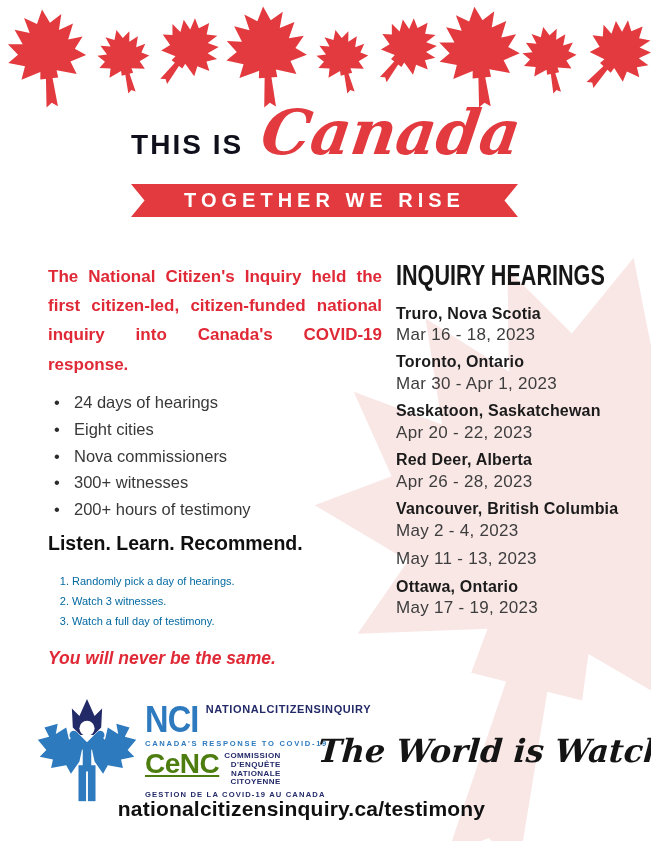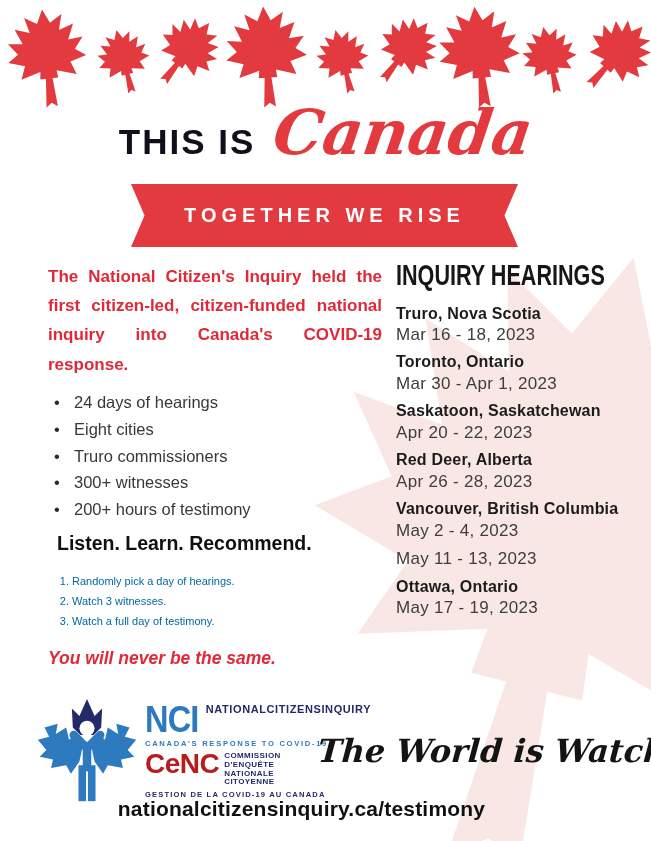--- a/index.html
+++ b/index.html
@@ -16,57 +16,57 @@
   .l2{left:97px;top:27px;width:54px;height:67px;transform:rotate(-14deg);}
   .l3{left:156px;top:13px;width:62px;height:77px;transform:rotate(38deg);}
   .l4{left:224px;top:3px;width:85px;height:105px;transform:rotate(-4deg);}
   .l5{left:316px;top:27px;width:54px;height:67px;transform:rotate(-14deg);}
   .l6{left:376px;top:13px;width:60px;height:75px;transform:rotate(38deg);}
   .l7{left:437px;top:3px;width:85px;height:105px;transform:rotate(-6deg);}
   .l8{left:522px;top:24px;width:56px;height:70px;transform:rotate(-12deg);}
   .l9{left:584px;top:14px;width:66px;height:82px;transform:rotate(42deg);}
   
   .titlerow{position:absolute;left:0;right:0;top:96px;text-align:center;z-index:2;white-space:nowrap;}
-  .title-prefix{font-size:35px;font-weight:700;letter-spacing:2px;color:#10101c;}
+  .title-prefix{font-size:28px;font-weight:700;letter-spacing:2px;color:#10101c;}
   .title-script{font-family:"DejaVu Serif",serif;font-style:italic;font-weight:700;
     font-size:62px;color:#e23a3e;margin-left:14px;display:inline-block;transform:skewX(-8deg);}
   
-  .ribbon{position:absolute;left:131px;top:184px;width:387px;height:63px;background:#e23a3e;
+  .ribbon{position:absolute;left:131px;top:184px;width:387px;height:33px;background:#e23a3e;
     clip-path:polygon(0 0,100% 0,96.5% 50%,100% 100%,0 100%,3.5% 50%);
     display:flex;align-items:center;justify-content:center;z-index:2;}
   .ribbon span{color:#ffffff;font-weight:700;font-size:20px;letter-spacing:5px;}
   
   .left-col{position:absolute;left:48px;top:262px;width:334px;z-index:1;}
   .lead{margin:0;color:#e02936;font-size:17px;font-weight:700;line-height:1.72;text-align:justify;}
   .stats{list-style:none;margin:14px 0 0;padding:0;color:#383838;font-size:16.5px;}
   .stats li{margin-bottom:7px;padding-left:26px;position:relative;line-height:1.2;}
   .stats li::before{content:"\2022";position:absolute;left:6px;color:#2b2b2b;}
-  .cta-heading{font-size:19.5px;color:#101010;margin:12px 9px 0;font-weight:700;}
+  .cta-heading{font-size:19.5px;color:#101010;margin:12px 0 0;font-weight:700;}
   .steps{margin:20px 0 0;padding-left:24px;color:#0369a1;font-size:11px;}
   .steps li{margin-bottom:7px;line-height:1.2;}
   .tagline-red{color:#e02936;font-weight:700;font-style:italic;font-size:17.5px;margin:20px 0 0;}
   
   .right-col{position:absolute;left:396px;top:258px;width:252px;z-index:1;}
   .hearings-heading{margin:0 0 12px;font-size:30px;font-weight:700;color:#161616;
     transform:scaleX(0.72);transform-origin:left center;white-space:nowrap;line-height:1.15;}
   .hearing{margin-bottom:9px;}
   .hearing .city{font-size:16px;font-weight:700;color:#1b1b1b;letter-spacing:0.2px;line-height:1.15;}
   .hearing .dates{font-size:17px;color:#3d3d3d;margin-top:2px;letter-spacing:0.3px;line-height:1.15;}
   
   .logo{position:absolute;left:35px;top:697px;display:flex;z-index:1;}
   .logo-leaf{width:104px;height:110px;flex:none;}
   .logo-text{margin-left:6px;padding-top:6px;}
-  .row1,.row2{display:flex;align-items:flex-start;}
+  .row1,.row2{display:flex;align-items:flex-start;text-align:right;}
   .nci{font-size:37px;font-weight:700;color:#2e7abf;line-height:0.9;letter-spacing:-1px;
     transform:scaleX(0.88);transform-origin:left top;}
   .stack-en{display:flex;margin-left:0;color:#232a68;font-weight:700;
     font-size:11px;line-height:1.03;letter-spacing:0.6px;margin-top:1px;}
   .sub-en{color:#2e7abf;font-weight:700;font-size:7.6px;letter-spacing:1.7px;margin-top:3px;}
   .row2{margin-top:3px;}
-  .cenc{font-size:28px;font-weight:700;color:#b91c1c;line-height:0.95;letter-spacing:-0.5px;}
+  .cenc{font-size:28px;font-weight:700;color:#4d7c0f;line-height:0.95;letter-spacing:-0.5px;text-decoration:underline;}
   .stack-fr{display:flex;flex-direction:column;margin-left:5px;color:#232a68;font-weight:700;
     font-size:8px;line-height:1.08;letter-spacing:0.4px;margin-top:1px;}
   .sub-fr{color:#232a68;font-weight:700;font-size:7.6px;letter-spacing:1.15px;margin-top:3px;}
   
   .world{position:absolute;left:318px;top:732px;font-family:"DejaVu Serif",serif;font-style:italic;
     font-weight:700;font-size:32px;color:#141414;z-index:1;transform:skewX(-4deg);white-space:nowrap;}
   .url{position:absolute;left:0;right:48px;top:797px;text-align:center;font-size:21px;
     font-weight:700;color:#101010;letter-spacing:0.2px;z-index:1;}
 </style>
 </head>
@@ -124,21 +124,21 @@
 
   <div class="ribbon">
     <span>TOGETHER WE RISE</span>
   </div>
 
   <div class="left-col">
     <p class="lead">The National Citizen's Inquiry held the first citizen-led, citizen-funded national inquiry into Canada's COVID-19 response.</p>
     <ul class="stats">
       <li>24 days of hearings</li>
       <li>Eight cities</li>
-      <li>Truro commissioners</li>
+      <li>Nova commissioners</li>
       <li>300+ witnesses</li>
       <li>200+ hours of testimony</li>
     </ul>
     <h3 class="cta-heading">Listen. Learn. Recommend.</h3>
     <ol class="steps">
       <li>Randomly pick a day of hearings.</li>
       <li>Watch 3 witnesses.</li>
       <li>Watch a full day of testimony.</li>
     </ol>
     <p class="tagline-red">You will never be the same.</p>

